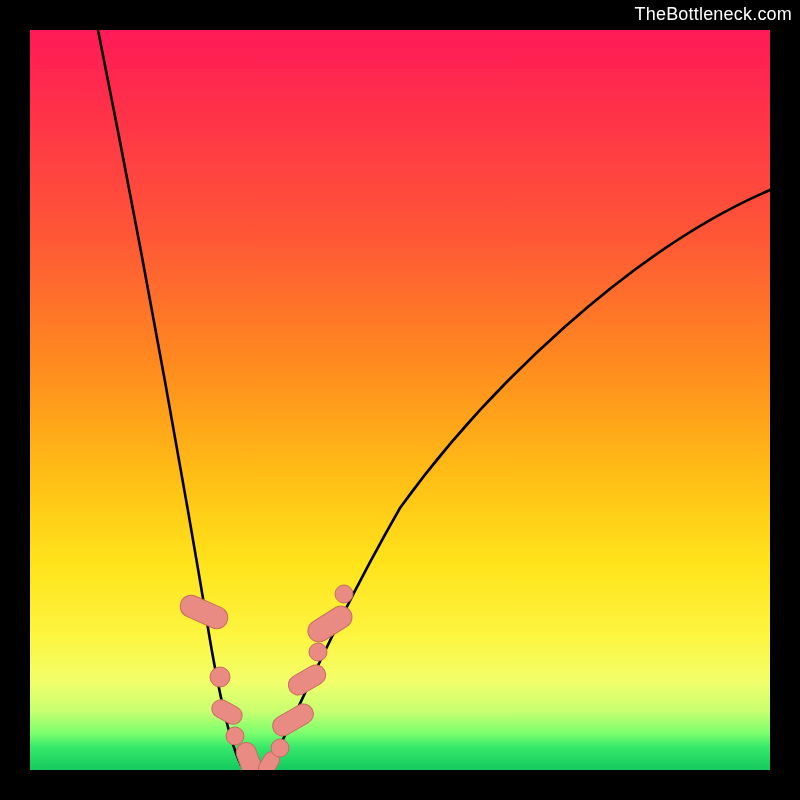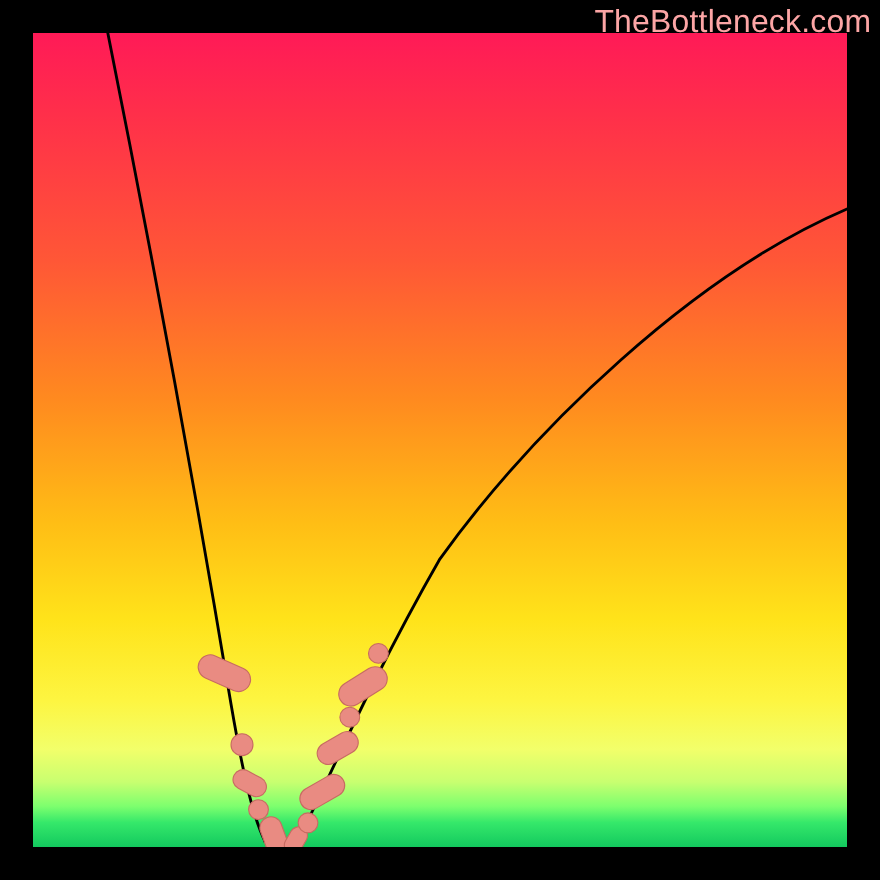--- a/index.html
+++ b/index.html
@@ -43,23 +43,23 @@
     position: absolute;
     left: 0;
     top: 0;
     width: 740px;
     height: 740px;
   }
   .watermark {
     position: absolute;
     top: 4px;
     right: 8px;
-    color: #fca5a5;
+    color: #ffffff;
     font-family: Arial, Helvetica, sans-serif;
-    font-size: 29px;
+    font-size: 18px;
     letter-spacing: 0.2px;
     user-select: none;
   }
 </style>
 </head>
 <body>
 
 <div class="stage">
   <div class="plot">
     <svg class="curves" viewBox="0 0 740 740" preserveAspectRatio="none">

